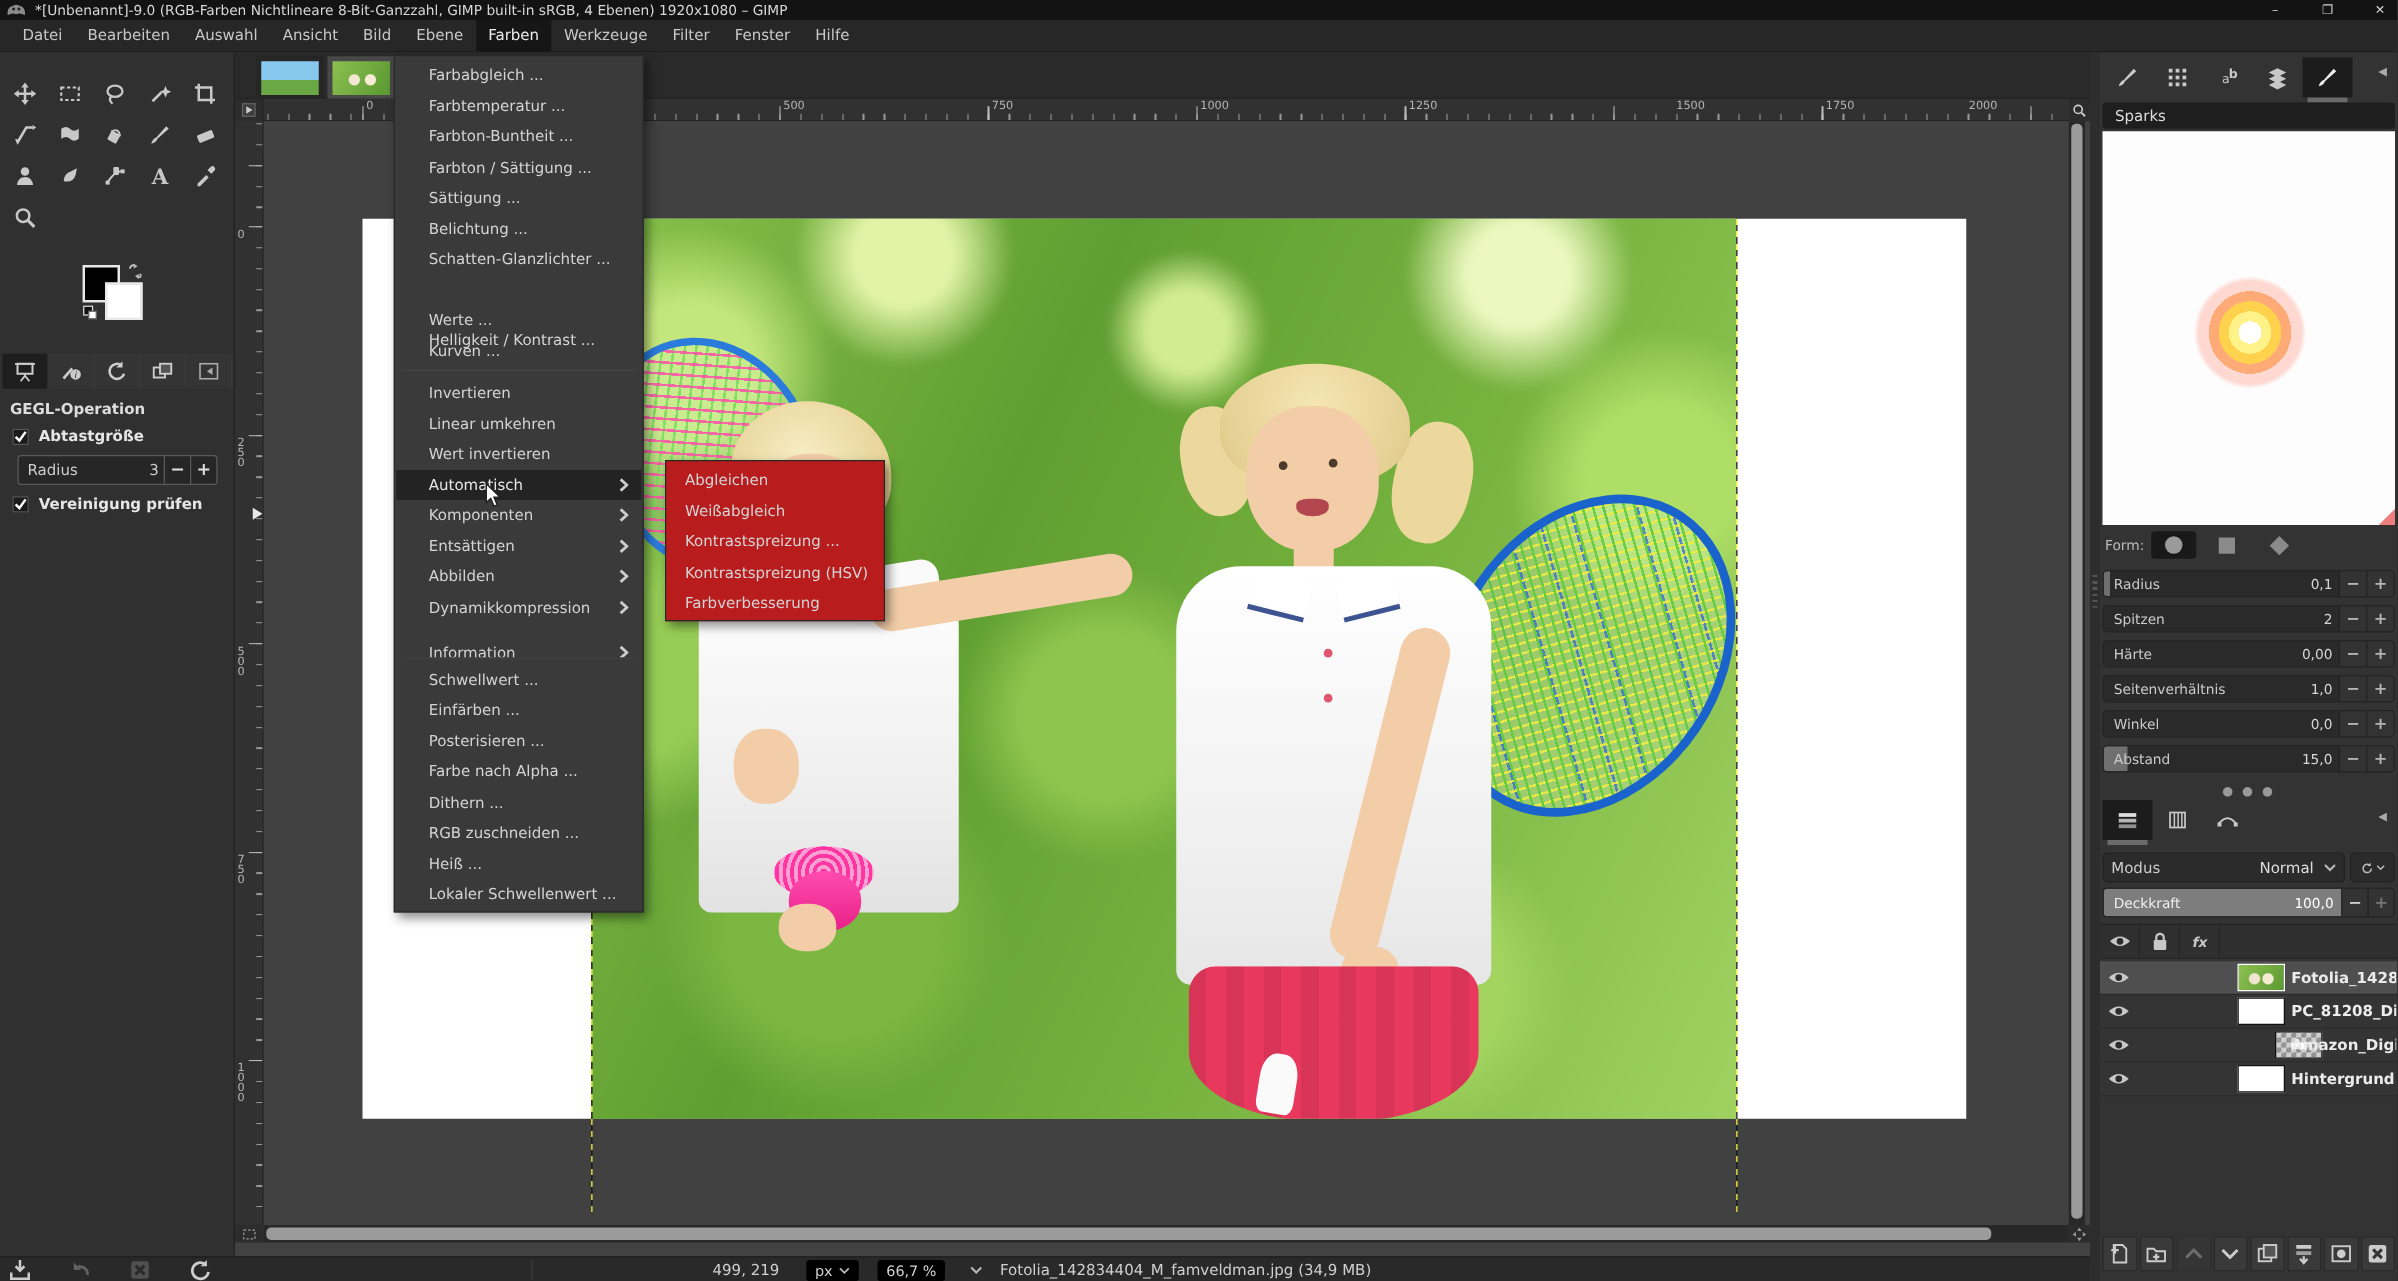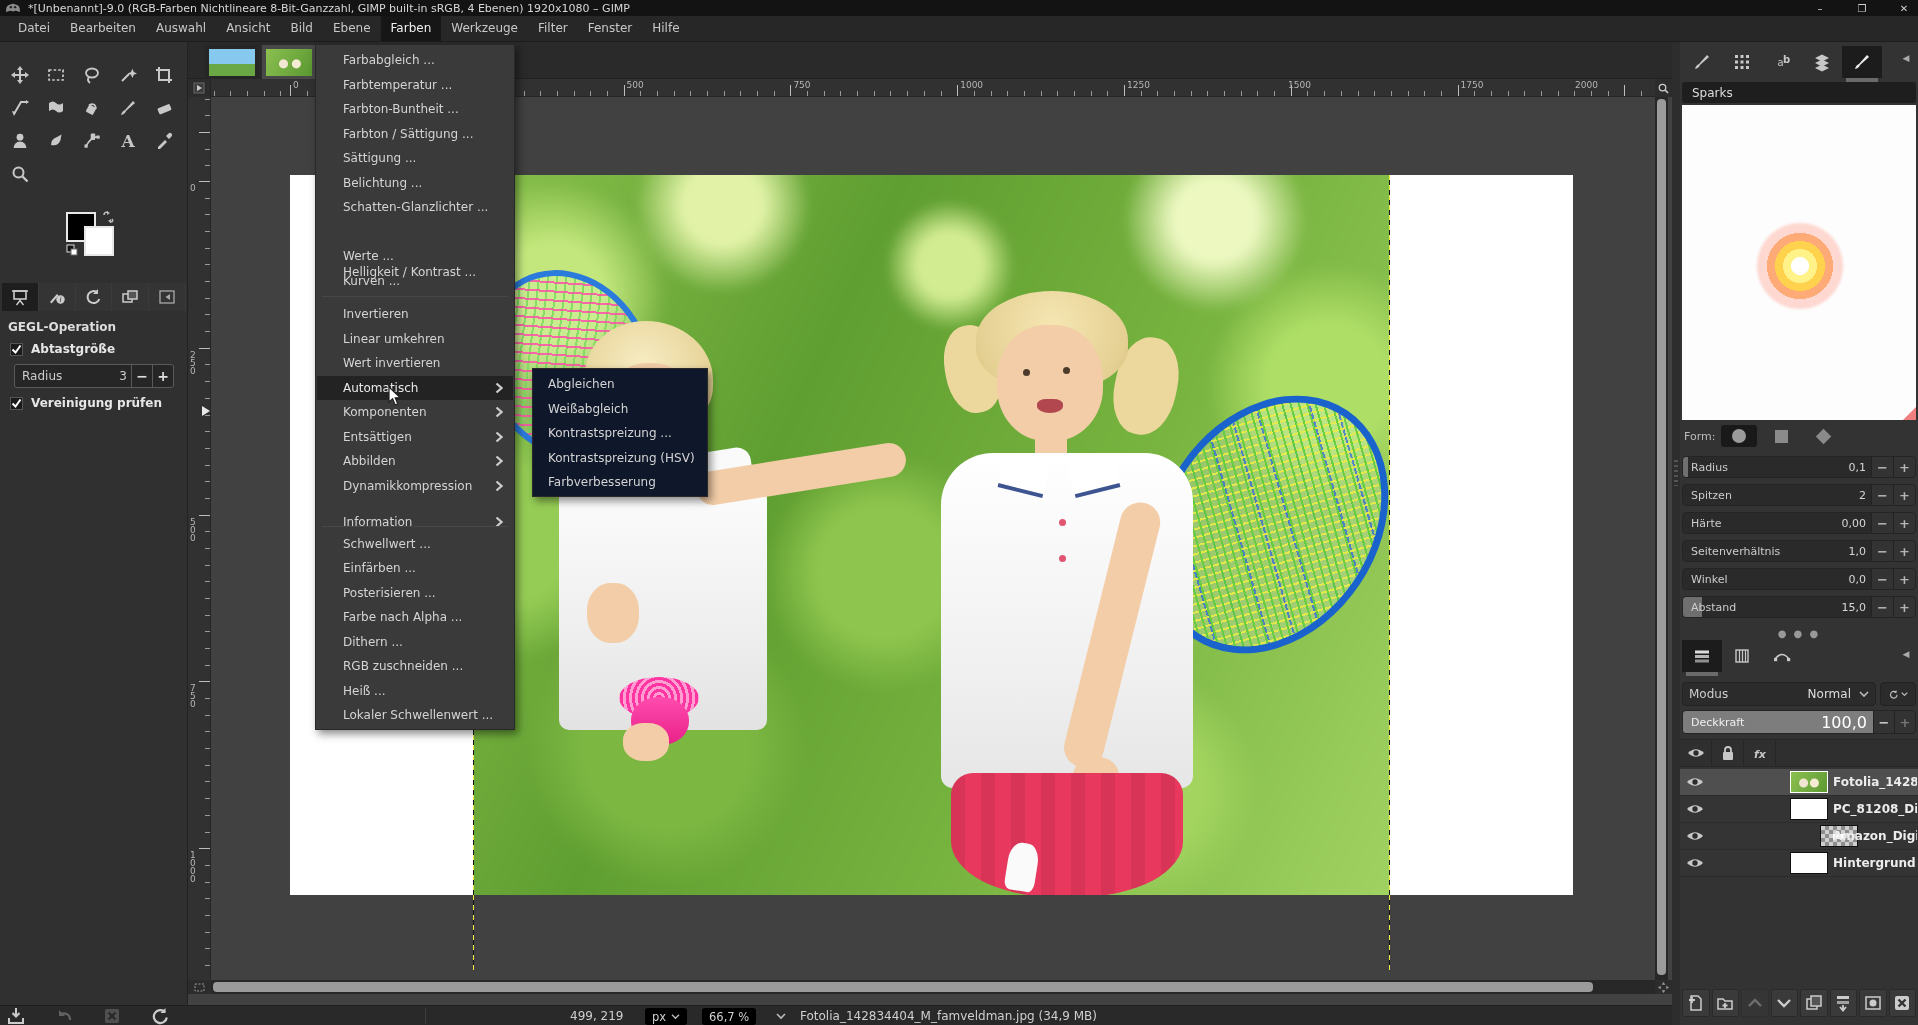--- a/index.html
+++ b/index.html
@@ -173,21 +173,21 @@
   #slider-ellipsis { position:absolute; left:0; width:238px; text-align:center; font-size:10px; color:#999; letter-spacing:2px; }
   
   #mode-row { left:2px; top:640px; width:234px; height:24px; display:flex; gap:4px; }
   #mode-combo { flex:1; background:#2b2b2b; border:1px solid #222; border-radius:4px; display:flex; align-items:center; padding:0 6px; }
   #mode-combo .mlab { flex:1; font-size:12px; color:#cccccc; }
   #mode-combo .mval { font-size:12px; color:#dddddd; margin-right:8px; }
   #mode-extra { width:36px; background:#2b2b2b; border:1px solid #222; border-radius:4px; display:flex; align-items:center; justify-content:center; gap:2px; }
   #opacity-row { left:2px; top:668px; width:234px; height:24px; background:#2a2a2a; border:1px solid #242424; border-radius:4px; display:flex; align-items:center; overflow:hidden; }
   #opacity-fill { position:absolute; left:0; top:0; bottom:0; width:192px; background:#7d7d7d; }
   #opacity-row .slab { flex:1; position:relative; font-size:11px; color:#f0f0f0; padding-left:8px; }
-  #opacity-row .sval { position:relative; font-size:16px; color:#ffffff; padding-right:6px; }
+  #opacity-row .sval { position:relative; font-size:11px; color:#ffffff; padding-right:6px; }
   #opacity-row .sbtn { position:relative; width:21px; height:100%; display:flex; align-items:center; justify-content:center; border-left:1px solid #222; color:#cccccc; font-size:13px; font-weight:bold; background:#333; }
   #lock-row { left:0; top:697px; width:238px; height:28px; background:#2f2f2f; border-top:1px solid #262626; border-bottom:1px solid #262626; display:flex; }
   .lock-cell { width:32px; display:flex; align-items:center; justify-content:center; border-right:1px solid #262626; font-size:11px; color:#cccccc; }
   #layer-list { left:0; top:727px; width:238px; }
   .layer-row { position:absolute; left:0; width:238px; height:27px; background:#343434; border-bottom:1px solid #2b2b2b; display:flex; align-items:center; }
   .layer-row.active { background:#4f4f4f; }
   .layer-eye { width:30px; display:flex; justify-content:center; }
   .layer-thumb { position:absolute; left:110px; width:38px; height:22px; border:1px solid #101010; }
   .layer-thumb.sel { border:1px solid #ffffff; }
   .layer-name { position:absolute; left:153px; width:84px; font-size:12px; font-weight:bold; color:#ececec; white-space:nowrap; overflow:hidden; }
@@ -211,21 +211,21 @@
   #sb-zoom { left:702px; }
   #sb-zoom-caret { position:absolute; left:776px; top:6px; }
   #sb-file { position:absolute; left:800px; top:3px; font-size:12px; color:#cfcfcf; white-space:nowrap; }
 
   
   #colors-menu { left:315px; top:44px; width:200px; background:#3a3a3a; border:1px solid #282828; box-shadow:3px 4px 8px rgba(0,0,0,.45); z-index:50; }
   .menu-item { position:absolute; left:1px; width:196px; height:24.5px; display:flex; align-items:center; font-size:12px; color:#d4d4d4; padding-left:26px; }
   .menu-item.hl { background:#232323; color:#e8e8e8; }
   .menu-sep { position:absolute; left:6px; width:186px; height:1px; background:#2d2d2d; border-bottom:1px solid #474747; }
   .submenu-arrow { position:absolute; right:10px; top:6px; }
-  #auto-submenu { left:532px; top:368px; width:176px; background:#0f172a; border:1px solid #282828; box-shadow:3px 4px 8px rgba(0,0,0,.45); z-index:51; }
+  #auto-submenu { left:532px; top:368px; width:176px; background:#b91c1c; border:1px solid #282828; box-shadow:3px 4px 8px rgba(0,0,0,.45); z-index:51; }
   #auto-submenu .menu-item { width:172px; padding-left:14px; }
 
   #cursor { left:388px; top:386px; z-index:99; }
 </style>
 </head>
 <body>
 
 <div id="root">
 
   <div id="titlebar" class="abs">
@@ -456,21 +456,21 @@
   <div id="hruler" class="abs">
     <div class="minor"></div>
       <div class="major"></div>
     <div id="hruler-labels">
         <span class="hr-label" style="left: 82px;">0</span>
         <span class="hr-label" style="left: 248.8px;">250</span>
         <span class="hr-label" style="left: 415.6px;">500</span>
         <span class="hr-label" style="left: 582.4px;">750</span>
         <span class="hr-label" style="left: 749.2px;">1000</span>
         <span class="hr-label" style="left: 916px;">1250</span>
-        <span class="hr-label" style="left: 1077px;">1500</span>
+        <span class="hr-label" style="left: 1130px;">1500</span>
         <span class="hr-label" style="left: 1249.6px;">1750</span>
         <span class="hr-label" style="left: 1364px;">2000</span>
       </div>
   </div>
   <div id="zoom-follow" class="abs">
       <svg width="13" height="13" viewBox="0 0 20 20">
         <circle cx="8.5" cy="8.5" r="5" fill="none" stroke="#ccc" stroke-width="2"></circle>
         <path d="M12.5 12.5 L17 17" stroke="#ccc" stroke-width="2.4"></path>
       </svg>
     </div>

